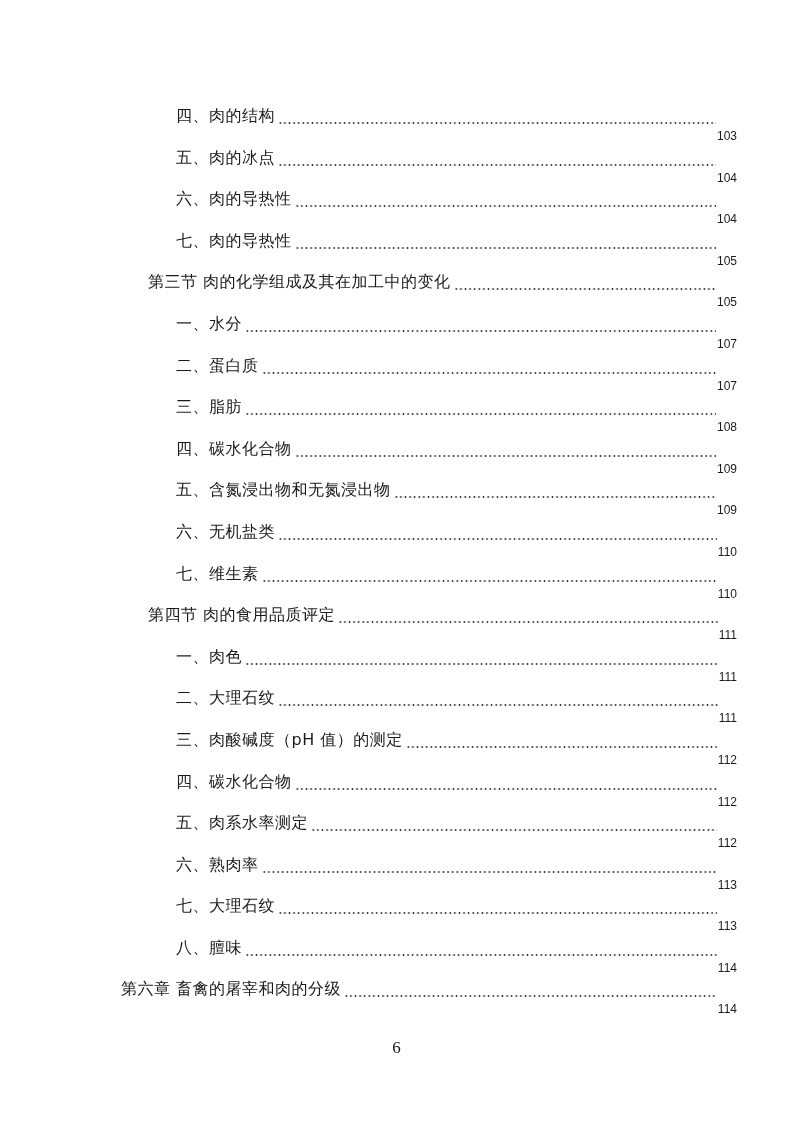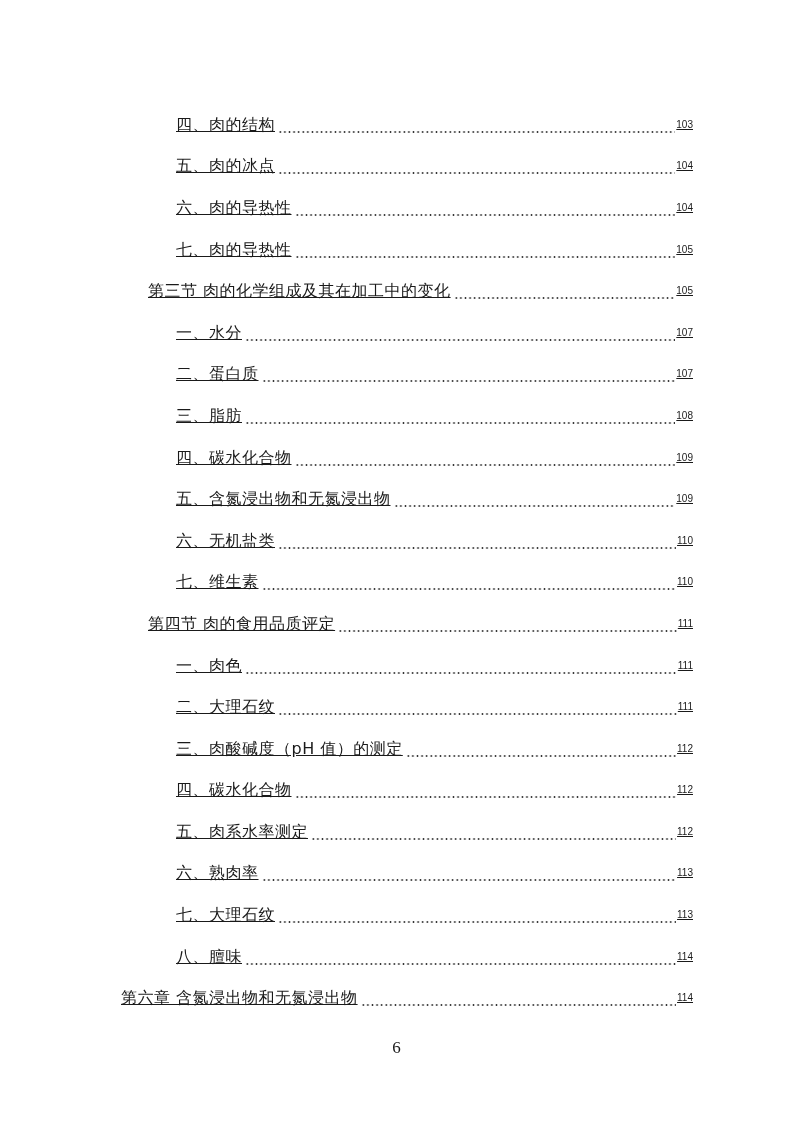--- a/index.html
+++ b/index.html
@@ -18,24 +18,23 @@
     .toc {
       position: absolute;
       left: 0;
       top: 104px;
       width: 793px;
     }
     .toc-entry {
       position: relative;
       height: 41.6px;
       display: flex;
-      align-items: center;
+      align-items: flex-start;
       box-sizing: border-box;
-      padding-right: 100px;
-      text-decoration: underline;
+      padding-right: 56px;
     }
     .toc-entry.level-chapter { padding-left: 121px; }
     .toc-entry.level-section { padding-left: 148px; }
     .toc-entry.level-item { padding-left: 176px; }
     .entry-title {
       font-size: 16px;
       line-height: 24px;
       white-space: nowrap;
       flex: 0 0 auto;
       letter-spacing: 0.5px;
@@ -44,24 +43,25 @@
       flex: 1 1 auto;
       height: 24px;
       margin: 0 1px 0 3px;
       background-image: radial-gradient(circle, #333 0.9px, transparent 1.1px);
       background-size: 4.6px 4px;
       background-repeat: repeat-x;
       background-position: 0 17px;
     }
     .entry-page {
       font-family: "Liberation Sans", sans-serif;
-      font-size: 10px;
+      font-size: 12px;
       line-height: 24px;
       flex: 0 0 auto;
       text-align: right;
+      margin-top: 20px;
     }
     .page-footer {
       position: absolute;
       left: 0;
       width: 793px;
       top: 1036px;
       text-align: center;
       font-family: "Liberation Serif", serif;
       font-size: 17px;
       line-height: 24px;
@@ -170,19 +170,19 @@
     <span class="entry-title">七、大理石纹</span>
     <span class="entry-leader"></span>
     <span class="entry-page">113</span>
   </div>
   <div class="toc-entry level-item">
     <span class="entry-title">八、膻味</span>
     <span class="entry-leader"></span>
     <span class="entry-page">114</span>
   </div>
   <div class="toc-entry level-chapter">
-    <span class="entry-title">第六章  含氮浸出物和无氮浸出物</span>
+    <span class="entry-title">第六章  畜禽的屠宰和肉的分级</span>
     <span class="entry-leader"></span>
     <span class="entry-page">114</span>
   </div>
 </div>
 
 <div class="page-footer">6</div>
 
 </body></html>

